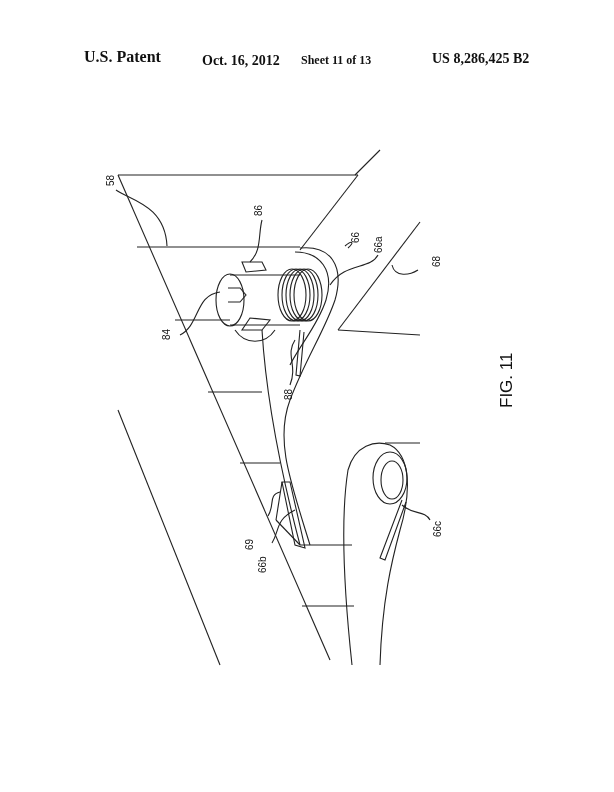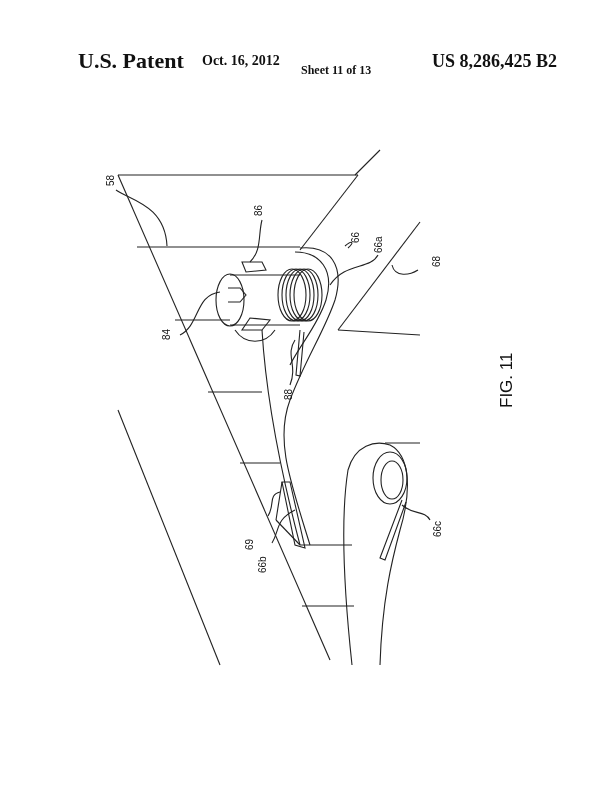--- a/index.html
+++ b/index.html
@@ -1,22 +1,22 @@
 <!DOCTYPE html>
 <html><head>
   <meta charset="utf-8">
   <style>
     html, body { margin: 0; padding: 0; background: #ffffff; }
     body { width: 614px; height: 792px; position: relative; overflow: hidden; font-family: "Liberation Serif", serif; }
     .header { position: absolute; top: 48px; left: 0; width: 614px; height: 24px; }
     .hdr { position: absolute; font-weight: bold; color: #111; white-space: nowrap; }
-    .hdr-title { left: 78px; top: 0; font-size: 22px; }
+    .hdr-title { left: 84px; top: 0; font-size: 16px; }
     .hdr-date { left: 202px; top: 5px; font-size: 14px; }
-    .hdr-sheet { left: 301px; top: 15px; font-size: 12px; }
-    .hdr-num { left: 432px; top: 3px; font-size: 18px; text-align: center; }
+    .hdr-sheet { left: 301px; top: 5px; font-size: 12px; }
+    .hdr-num { left: 432px; top: 3px; font-size: 14px; text-align: center; }
     .drawing { position: absolute; left: 0; top: 0; width: 614px; height: 792px; }
     .lbl { font-family: "Liberation Sans", sans-serif; font-size: 10px; fill: #111; }
     .fig { font-family: "Liberation Sans", sans-serif; font-size: 17px; fill: #111; }
     svg path, svg line, svg ellipse, svg polyline, svg polygon { fill: none; stroke: #222; stroke-width: 1.1; }
   </style>
 </head>
 <body>
 
 <div class="header">
   <span class="hdr hdr-title">U.S. Patent</span>

